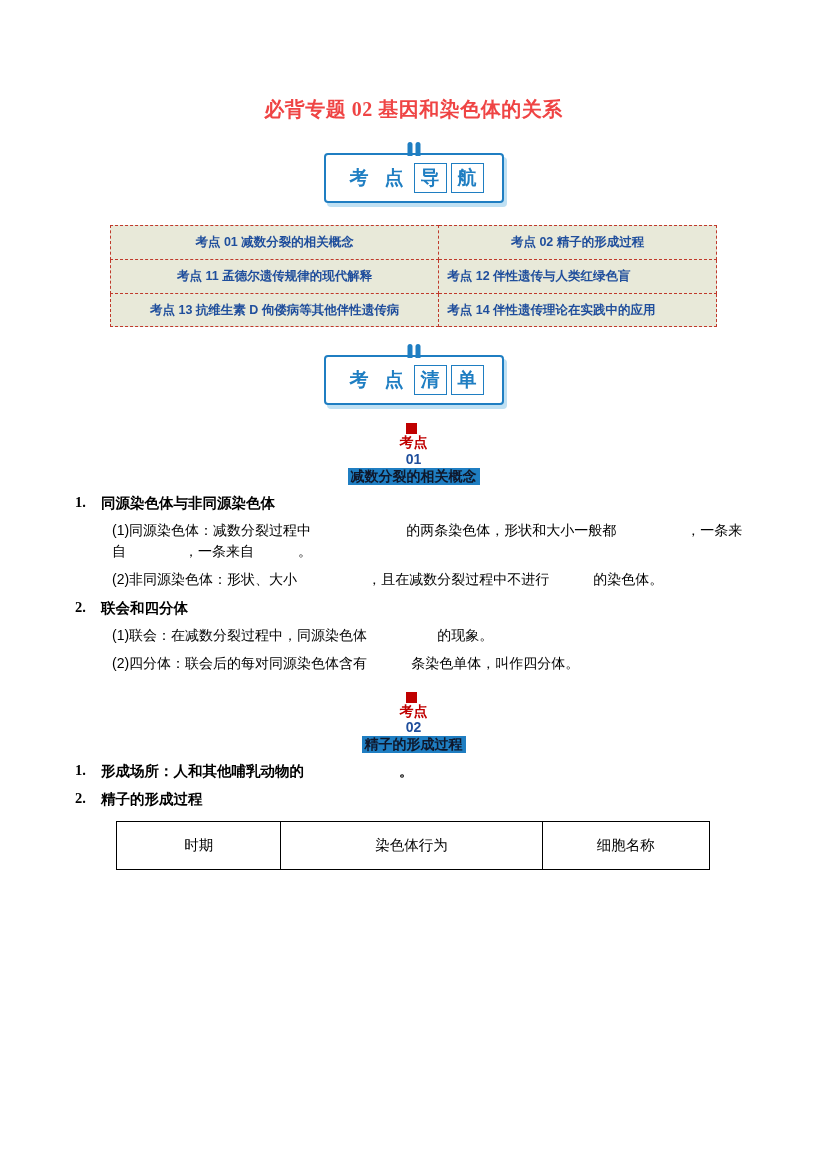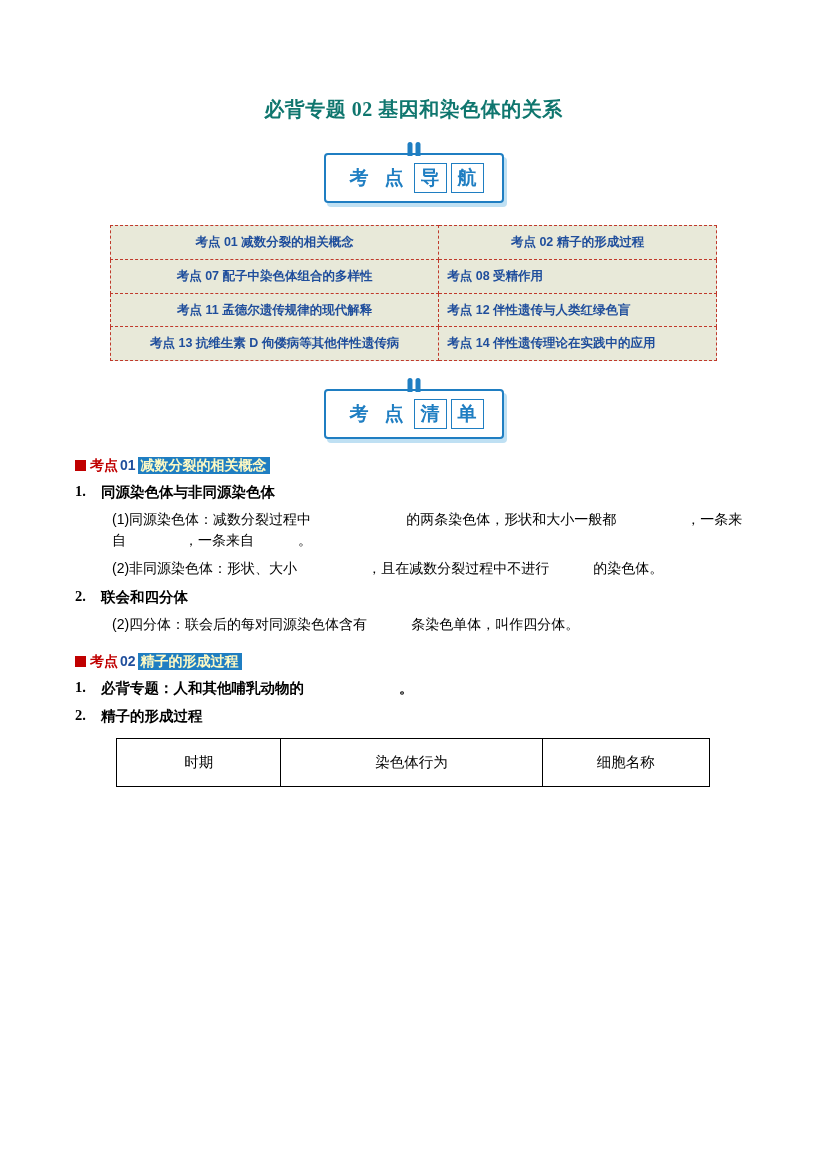--- a/index.html
+++ b/index.html
@@ -22,21 +22,21 @@
     box-sizing: border-box;
     padding: 0 75px;
   }
   
   .doc-title {
     margin-top: 96px;
     text-align: center;
     font-size: 20px;
     font-weight: bold;
     letter-spacing: 0.5px;
-    color: #0f766e;
+    color: #ef4444;
   }
   
   .banner-wrap {
     display: flex;
     justify-content: center;
     margin-top: 30px;
   }
   .banner {
     position: relative;
     display: inline-block;
@@ -100,37 +100,38 @@
   }
   
   .kp-heading {
     margin-top: 18px;
     display: flex;
     align-items: center;
     font-family: "Liberation Sans", "DejaVu Sans", sans-serif;
     font-size: 14px;
     font-weight: bold;
     line-height: 1.2;
+    flex-direction: column;
   }
   .kp-square {
     width: 11px;
     height: 11px;
     background: #c00000;
     margin-right: 4px;
     flex: none;
   }
   .kp-label {
     color: #c00000;
   }
   .kp-num {
     color: #1f4e9c;
     margin: 0 2px;
   }
   .kp-text {
-    color: #fef9c3;
+    color: #0f172a;
     background: #1f7ec2;
     padding: 0 3px;
   }
   
   .lvl1 {
     margin-top: 9px;
     font-size: 14.5px;
     font-weight: bold;
     font-family: "Liberation Sans", "DejaVu Sans", sans-serif;
     display: flex;
@@ -196,24 +197,20 @@
     </div>
   </div>
 
   <table class="nav-table">
     <tbody>
         <tr>
       <td>考点 01 减数分裂的相关概念</td>
       <td>考点 02 精子的形成过程</td>
     </tr>
     <tr>
-      <td>考点 07 配子中染色体组合的多样性</td>
-      <td class="left-al">考点 08 受精作用</td>
-    </tr>
-    <tr>
       <td>考点 11 孟德尔遗传规律的现代解释</td>
       <td class="left-al">考点 12 伴性遗传与人类红绿色盲</td>
     </tr>
     <tr>
       <td>考点 13 抗维生素 D 佝偻病等其他伴性遗传病</td>
       <td class="left-al">考点 14 伴性遗传理论在实践中的应用</td>
     </tr>
   </tbody>
     </table>
 
@@ -248,33 +245,36 @@
   </div>
   <div class="lvl2">
     <span>(2)非同源染色体：形状、大小</span><span class="blank w3"></span><span>，且在减数分裂过程中不进行</span><span class="blank w2"></span><span>的染色体。</span>
   </div>
 
   <div class="lvl1">
     <span class="num">2.</span>
     <span>联会和四分体</span>
   </div>
   <div class="lvl2">
+    <span>(1)联会：在减数分裂过程中，同源染色体</span><span class="blank w3"></span><span>的现象。</span>
+  </div>
+  <div class="lvl2">
     <span>(2)四分体：联会后的每对同源染色体含有</span><span class="blank w2"></span><span>条染色单体，叫作四分体。</span>
   </div>
 
   <div class="kp-heading">
     <span class="kp-square"></span>
     <span class="kp-label">考点</span>
     <span class="kp-num">02</span>
     <span class="kp-text">精子的形成过程</span>
   </div>
 
   <div class="lvl1">
     <span class="num">1.</span>
-    <span>必背专题：人和其他哺乳动物的</span>
+    <span>形成场所：人和其他哺乳动物的</span>
       <span class="blank w4"></span>
       <span>。</span>
   </div>
   <div class="lvl1">
     <span class="num">2.</span>
     <span>精子的形成过程</span>
   </div>
 
   <table class="data-table">
     <tbody>

